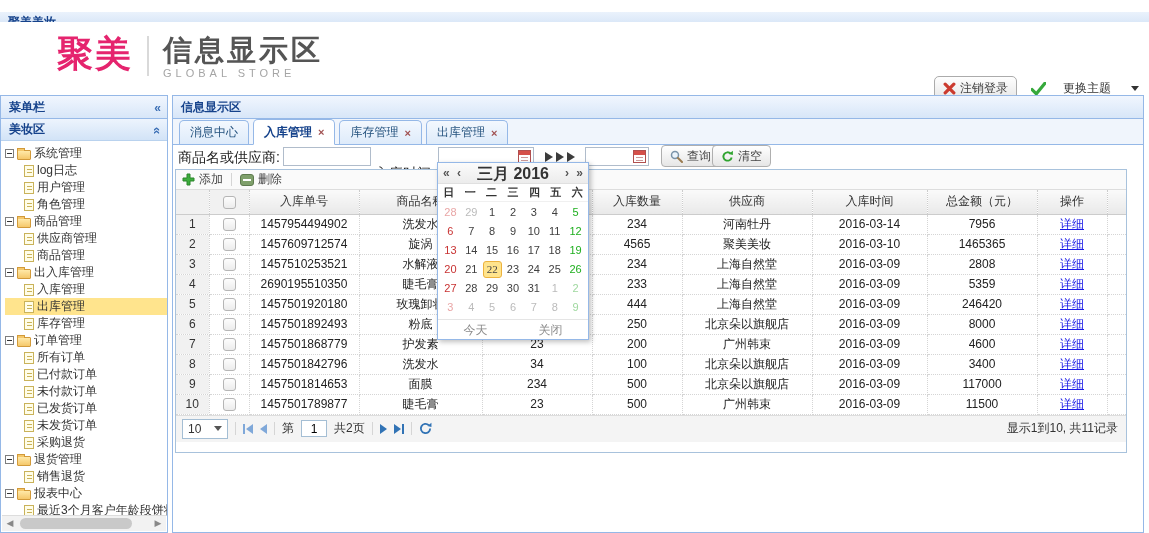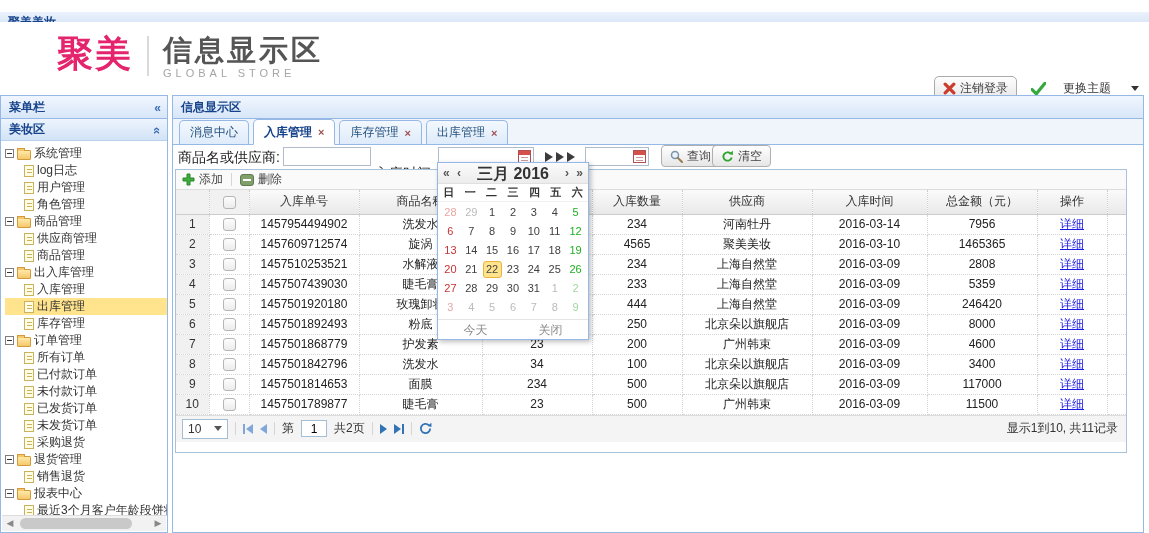--- a/index.html
+++ b/index.html
@@ -116,21 +116,21 @@
 .cal-title { font-weight:bold; color:#333; font-size:16px; }
 .cal-nav { position:absolute; top:0; color:#555; font-weight:bold; cursor:pointer; font-size:12px; }
 .n1{left:5px;} .n2{left:19px;} .n3{right:19px;} .n4{right:5px;}
 .cal-days { display:grid; grid-template-columns:repeat(7,1fr); height:18px; align-items:center;
   text-align:center; font-weight:bold; font-size:11px; color:#333; border-bottom:1px solid #F0F0F0; }
 .cal-grid { display:grid; grid-template-columns:repeat(7,1fr); grid-auto-rows:19px; text-align:center;
   font-size:11px; padding:1px 2px 2px; }
 .cal-cell { line-height:19px; cursor:pointer; }
 .wd{color:#404040;} .sun{color:#C83232;} .sat{color:#1FAF1F;}
 .om{color:#BBBBBB;} .om-sun{color:#E9A6A6;} .om-sat{color:#9FD89F;}
-.cal-cell.sel { background:#FFE48D; border:1px solid #ECB23E; border-radius:3px; line-height:15px; margin:1px; color:#444; }
+.cal-cell.sel { background:#FFE48D; border:1px solid #ECB23E; border-radius:3px; line-height:15px; margin:1px; color:#444;font-family:Liberation Serif, serif; }
 .cal-ft { height:20px; border-top:1px solid #E5E5E5; display:flex; color:#8A8A8A; }
 .cal-ft div { flex:1; text-align:center; line-height:20px; cursor:pointer; }
 svg { display:block; }
 </style>
 </head>
 <body>
 
 <div class="topbar">
   <span>聚美美妆</span>
   <span class="hd-ico"><span class="chev-up">«</span></span>
@@ -422,21 +422,21 @@
             <td>234</td>
             <td>上海自然堂</td>
             <td>2016-03-09</td>
             <td>2808</td>
             <td><a class="detail">详细</a></td>
             <td></td>
           </tr>
           <tr>
             <td class="rn">4</td>
             <td><span class="chk"></span></td>
-            <td>1457507439030</td>
+            <td>2690195510350</td>
             <td>睫毛膏</td>
             <td>23</td>
             <td>233</td>
             <td>上海自然堂</td>
             <td>2016-03-09</td>
             <td>5359</td>
             <td><a class="detail">详细</a></td>
             <td></td>
           </tr>
           <tr>

